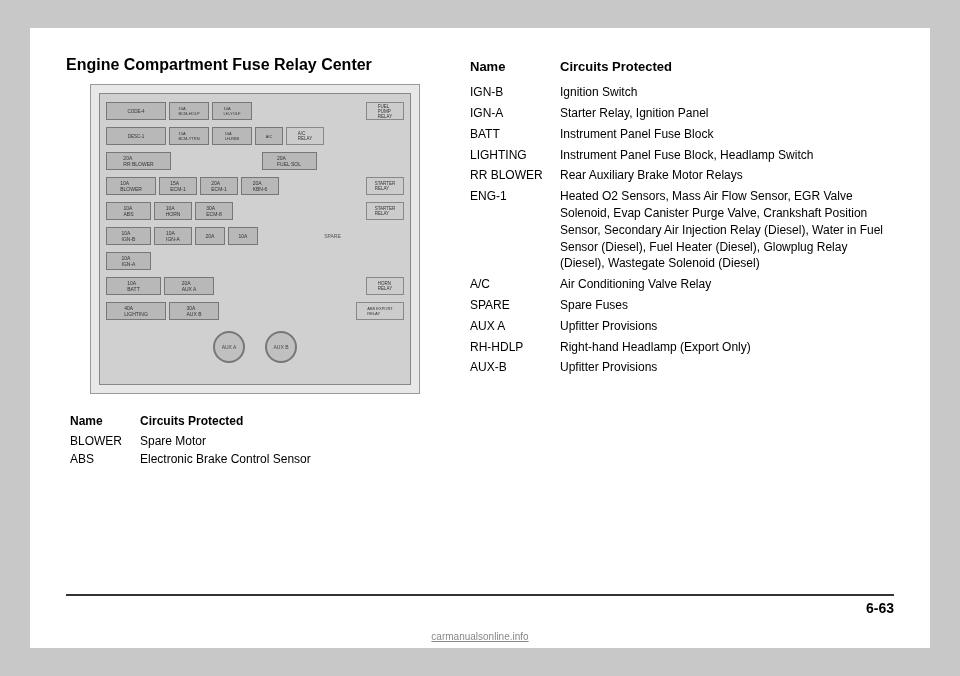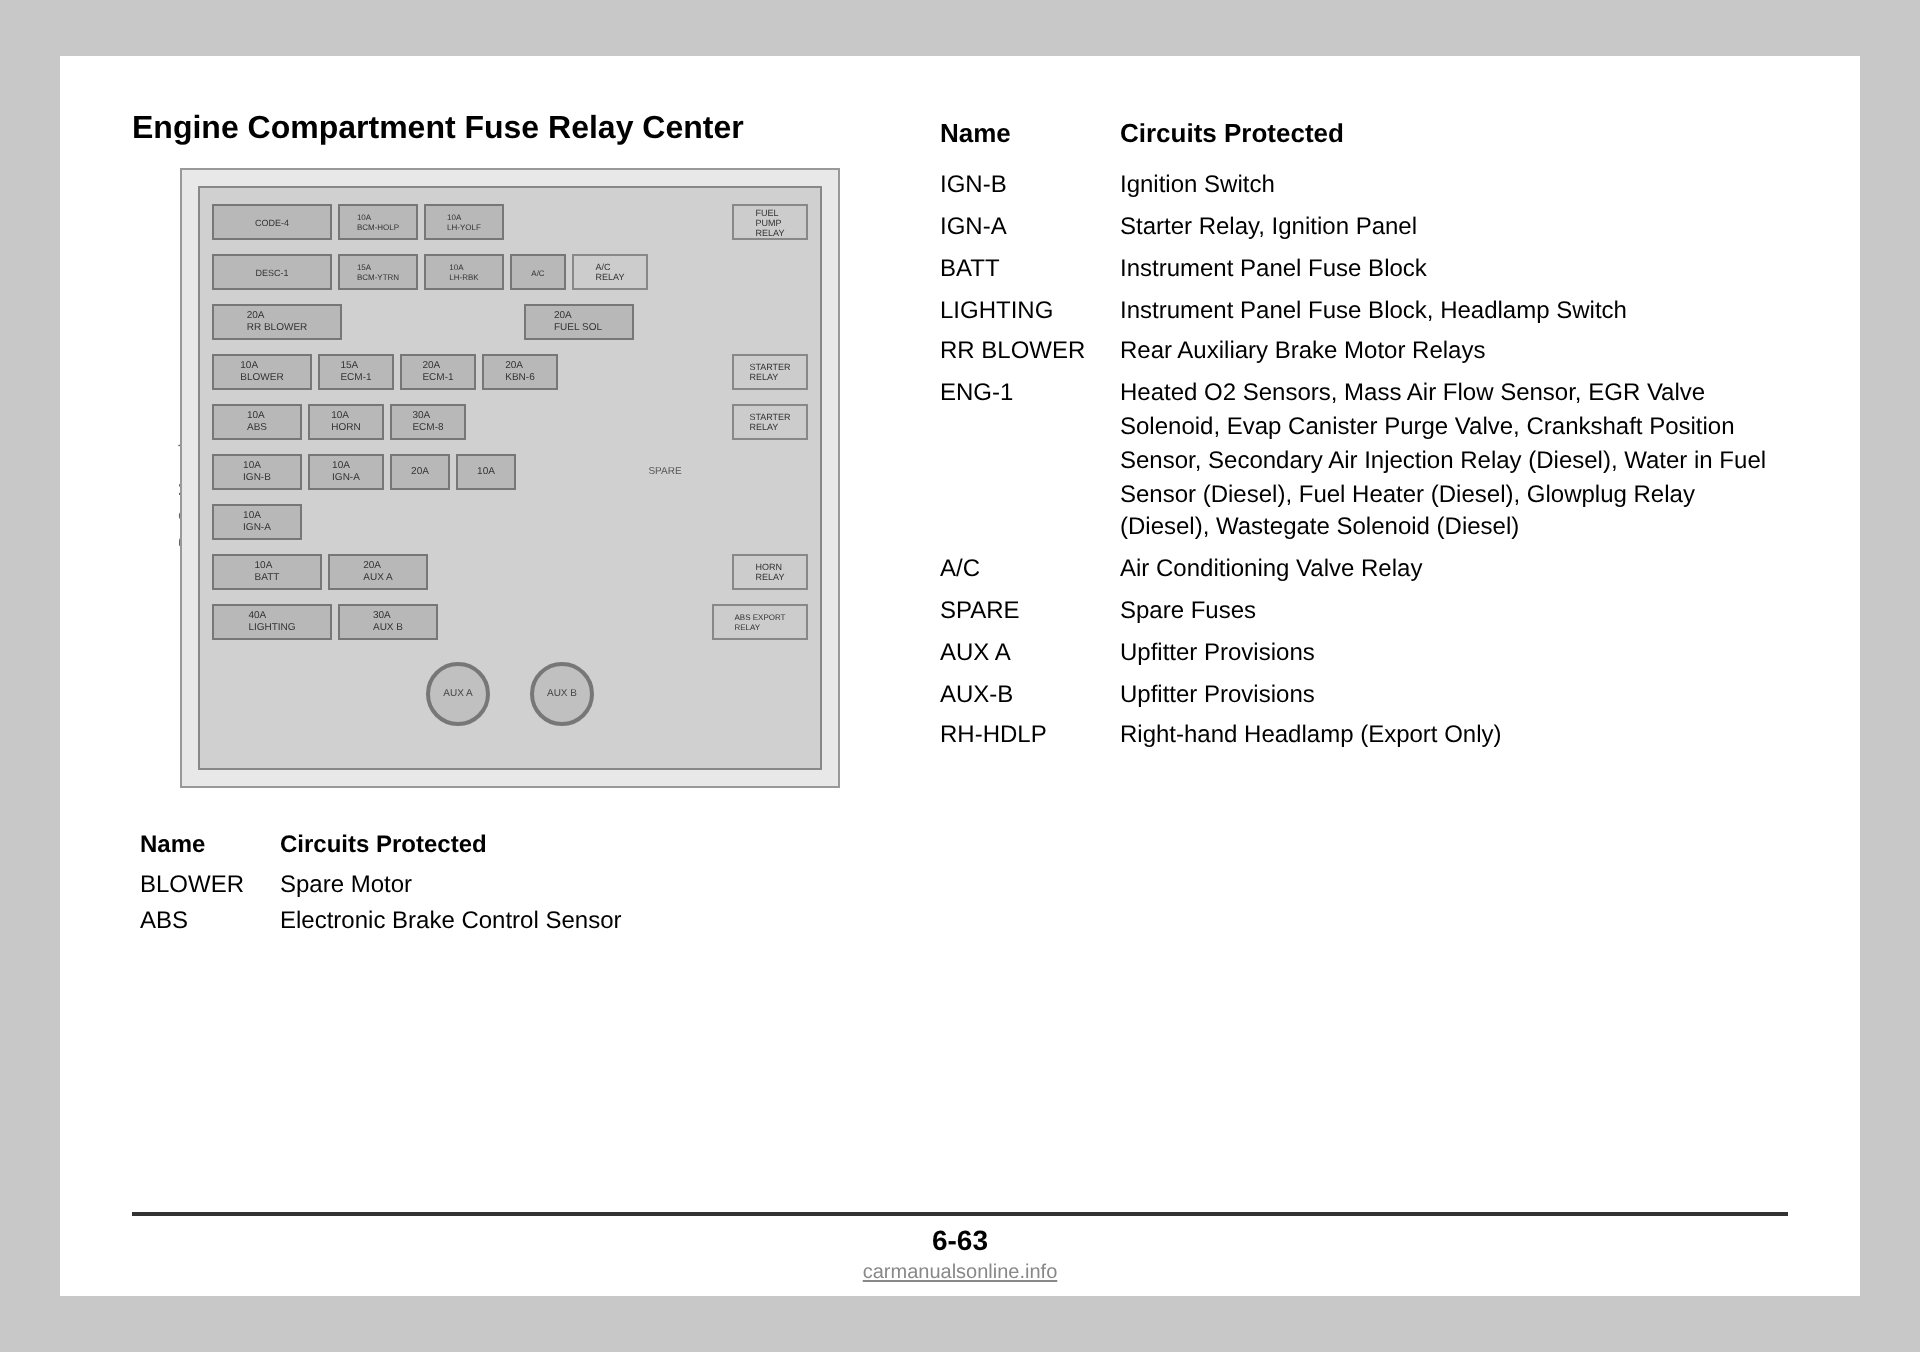--- a/index.html
+++ b/index.html
@@ -9,21 +9,21 @@
       background: #c8c8c8;
       display: flex;
       align-items: center;
       justify-content: center;
       font-family: Arial, sans-serif;
     }
     .page {
       width: 900px;
       height: 620px;
       background: #ffffff;
-      padding: 28px 36px 20px 36px;
+      padding: 28px 36px 32px 36px;
       position: relative;
       display: flex;
       flex-direction: column;
     }
     .content-area {
       display: flex;
       flex: 1;
       gap: 20px;
     }
     .left-panel {
@@ -165,21 +165,21 @@
     .right-table .name-col {
       width: 90px;
       font-weight: normal;
     }
     .right-table .desc-col {
       font-weight: normal;
     }
 
     .page-footer {
       display: flex;
-      justify-content: center;
+      justify-content: flex-end;
       border-top: 2px solid #333;
       margin-top: 20px;
       padding-top: 4px;
     }
     .page-num {
       font-weight: bold;
       font-size: 14px;
     }
     .bottom-watermark {
       position: absolute;
@@ -339,26 +339,26 @@
           </tr>
           <tr>
             <td class="name-col">SPARE</td>
             <td class="desc-col">Spare Fuses</td>
           </tr>
           <tr>
             <td class="name-col">AUX A</td>
             <td class="desc-col">Upfitter Provisions</td>
           </tr>
           <tr>
+            <td class="name-col">RH-HDLP</td>
+            <td class="desc-col">Right-hand Headlamp (Export Only)</td>
+          </tr>
+          <tr>
             <td class="name-col">AUX-B</td>
             <td class="desc-col">Upfitter Provisions</td>
-          </tr>
-          <tr>
-            <td class="name-col">RH-HDLP</td>
-            <td class="desc-col">Right-hand Headlamp (Export Only)</td>
           </tr>
         </tbody>
           </table>
       </div>
     </div>
   </div>
 
   <div class="page-footer">
     <span class="page-num">6-63</span>
   </div>

